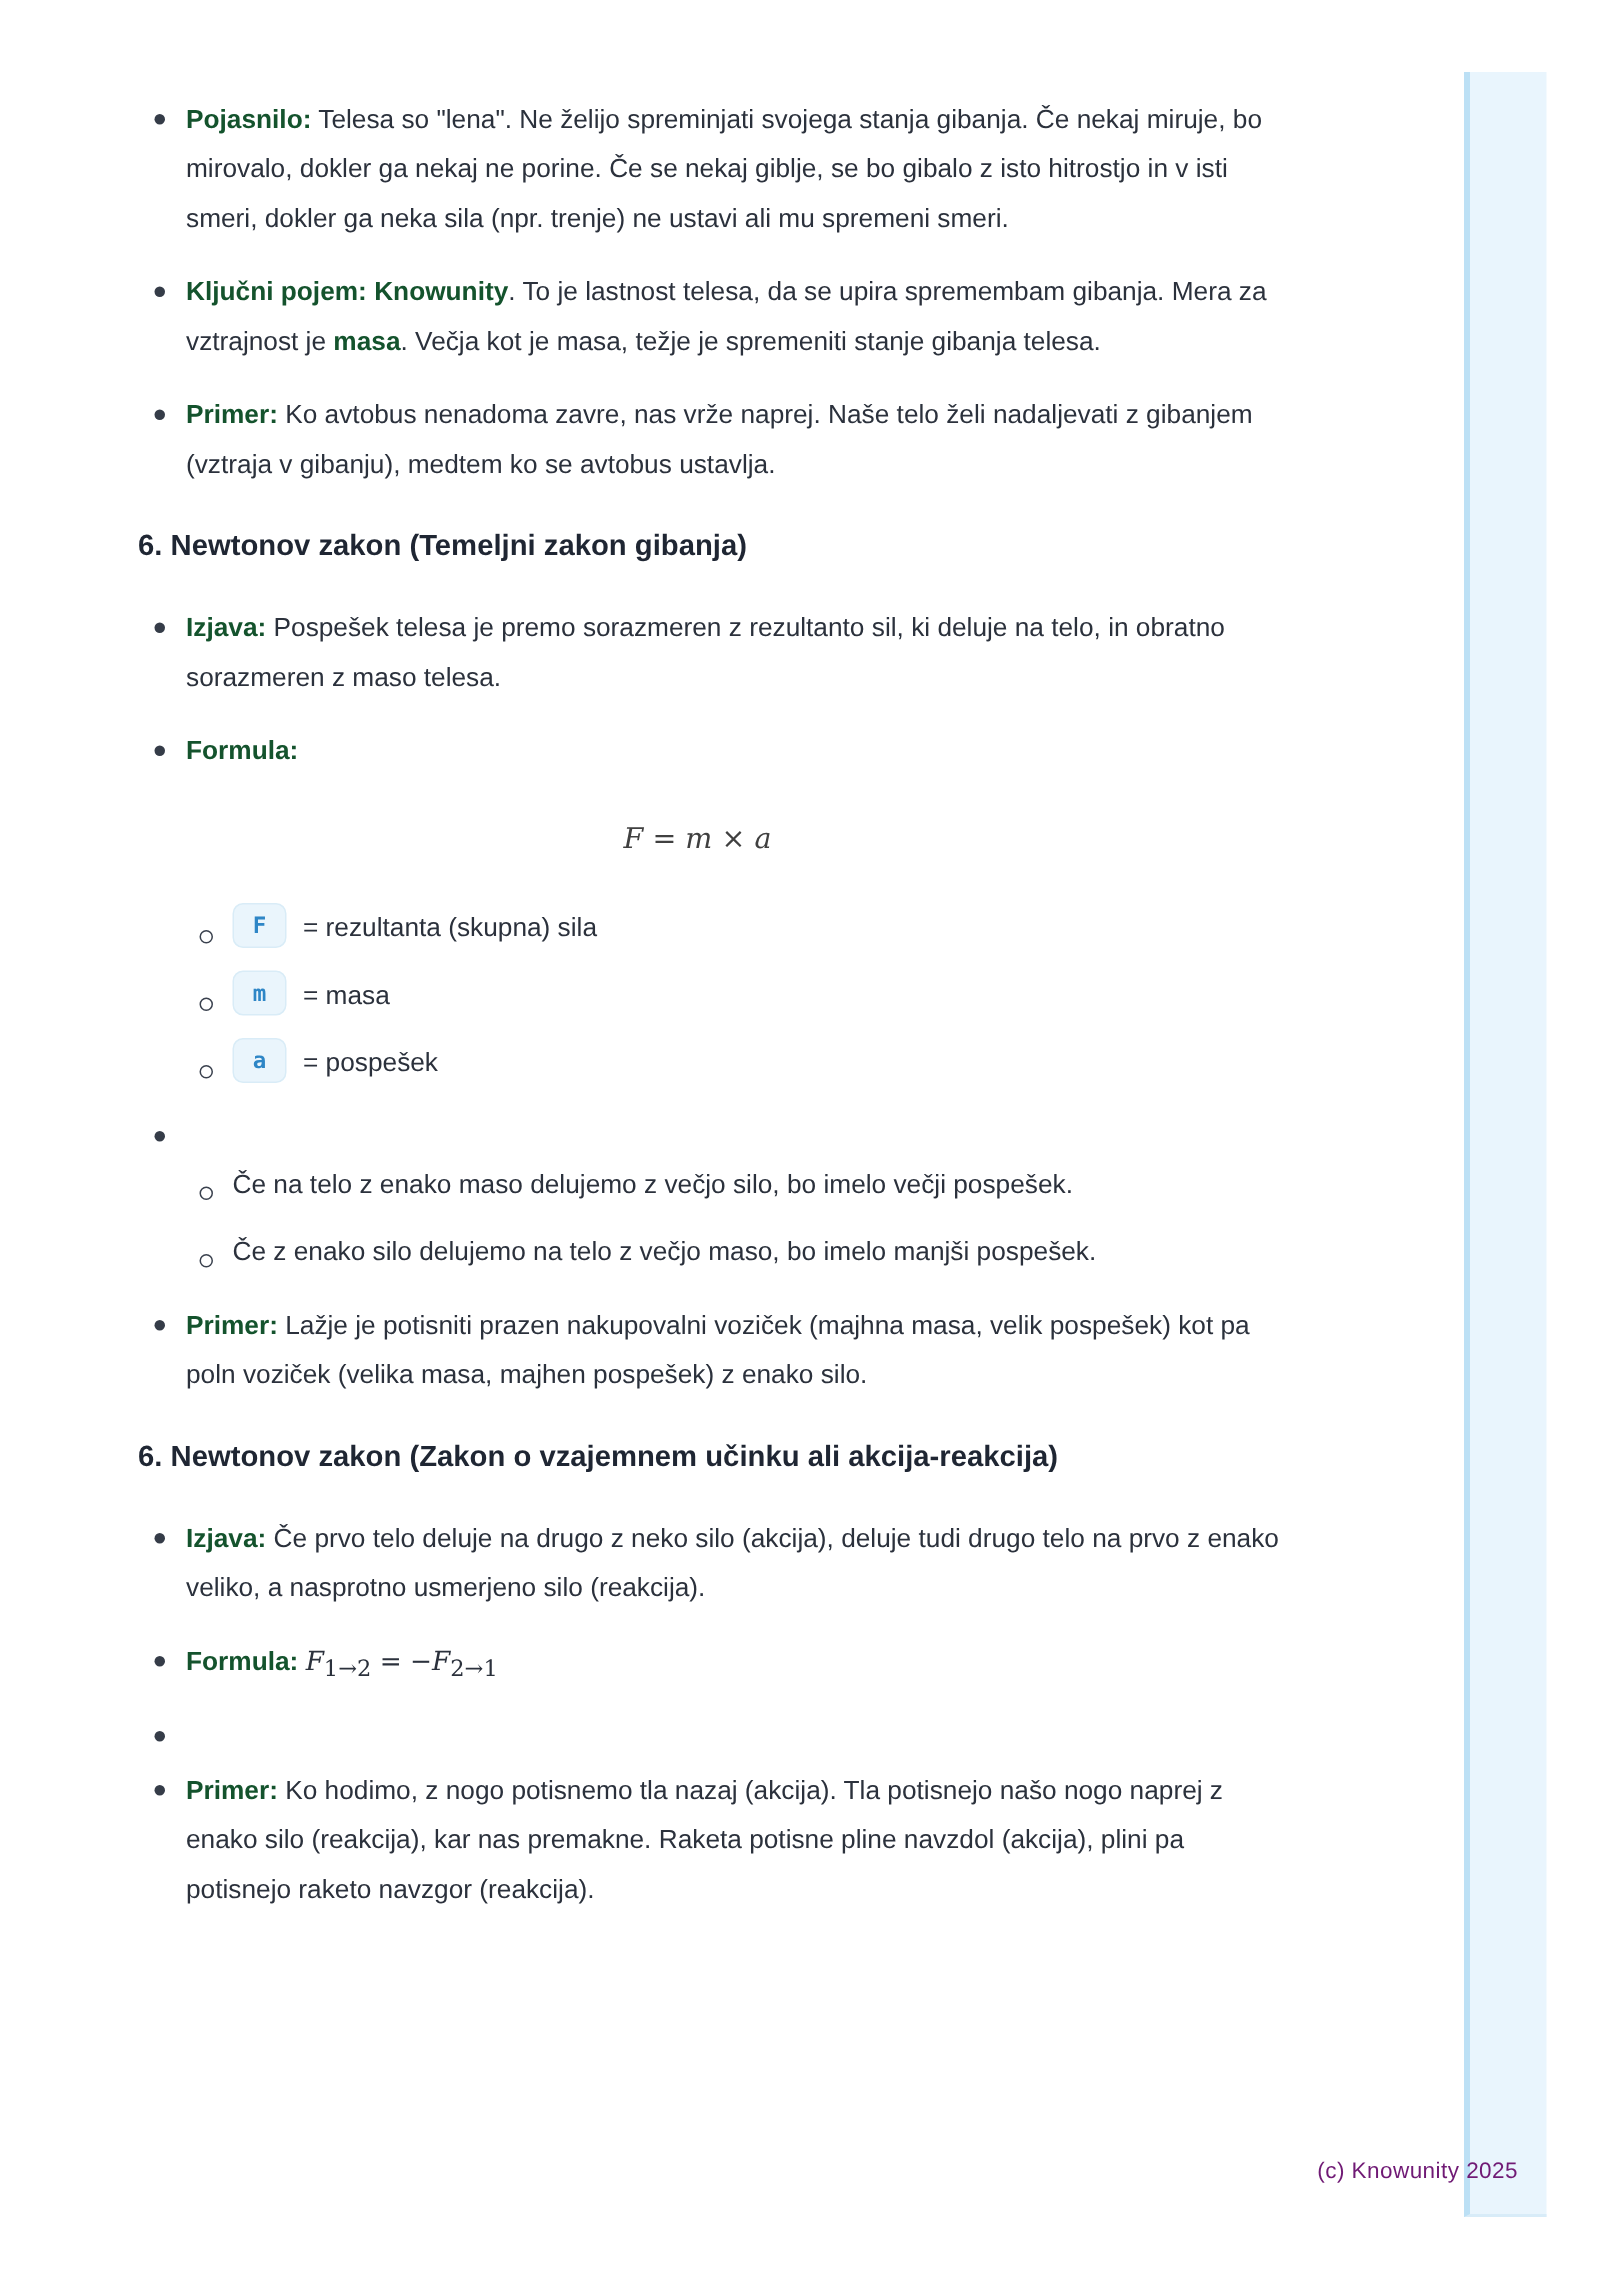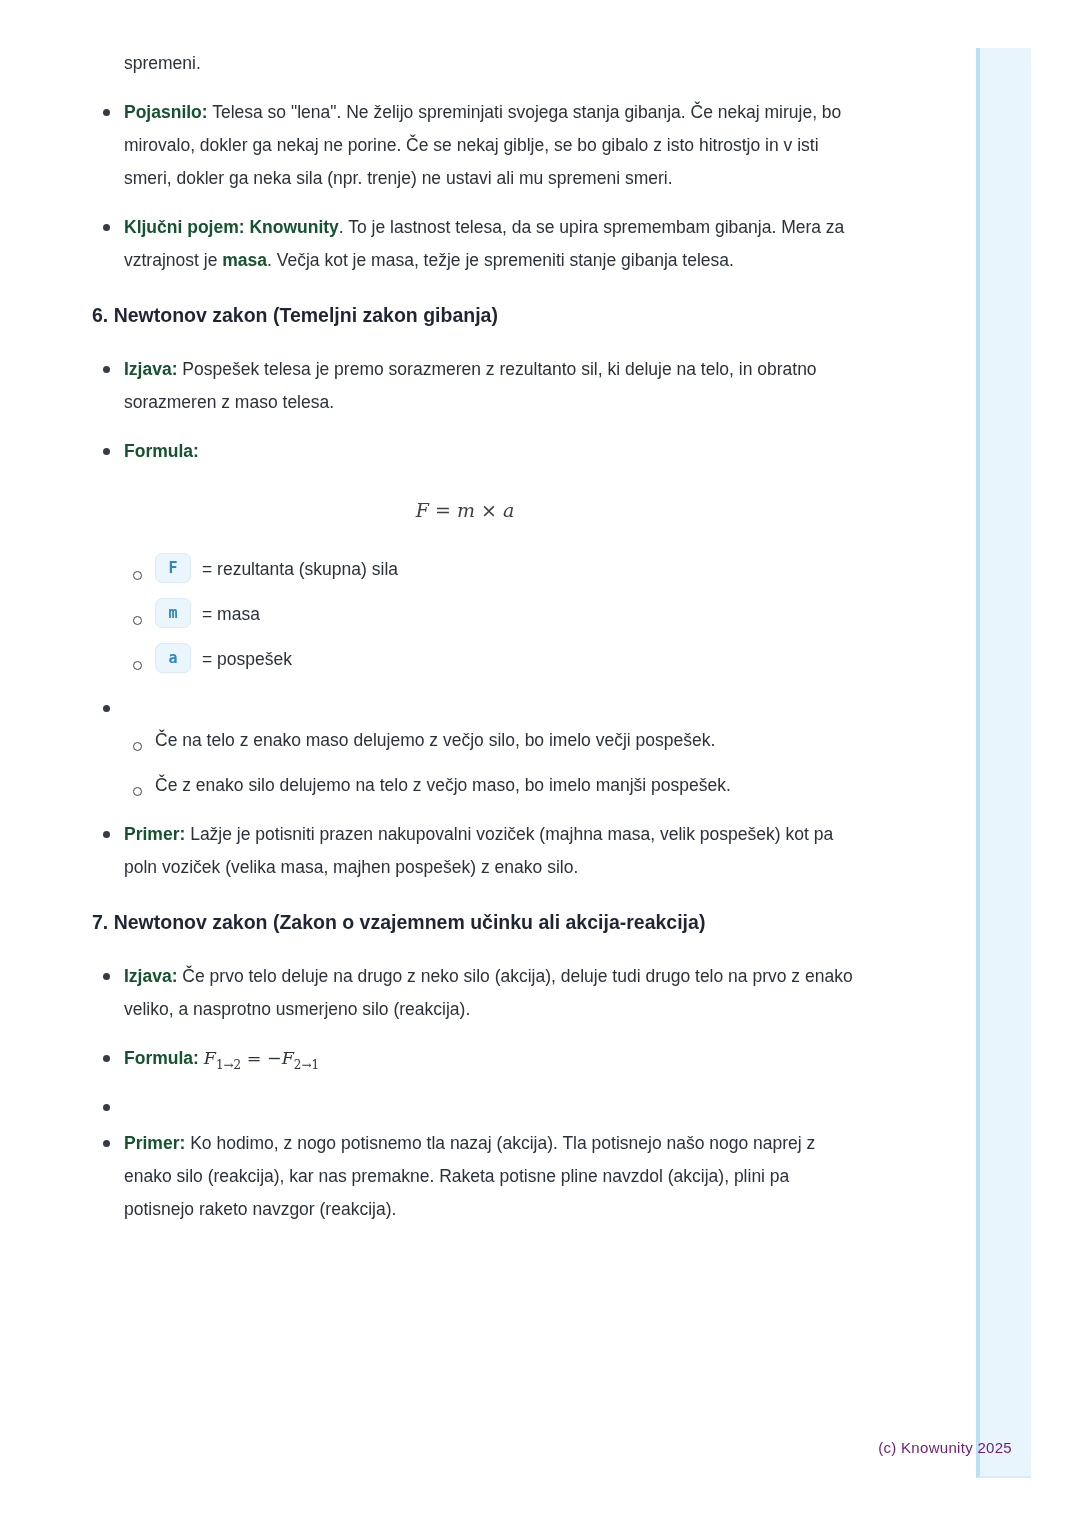--- a/index.html
+++ b/index.html
@@ -14,48 +14,51 @@
   .li .marker{flex:0 0 7px;width:7px;height:7px;border-radius:50%;background:#353c48;margin-top:13px;}
   .li .litext{margin-left:14px;font-size:17.5px;line-height:33px;max-width:738px;color:#2b313c;}
   .li2{margin:12px 0 0 133px;display:flex;align-items:center;}
   .li2 .marker{flex:0 0 9px;width:9px;height:9px;border-radius:50%;border:1.8px solid #3a414e;background:transparent;margin-top:11px;box-sizing:border-box;}
   .li2 .litext{margin-left:13px;font-size:17.5px;line-height:33px;max-width:690px;color:#2b313c;}
   b{font-weight:bold;color:#14532d;}
   .h3{margin:24px 0 24px 92px;font-size:19.5px;line-height:28px;font-weight:bold;color:#1f2633;}
   .formula{margin:31px 0 31px 92px;width:746px;text-align:center;font-size:19px;color:#404040;}
   .math{font-family:"DejaVu Serif", serif;font-style:italic;}
   .serif{font-family:"DejaVu Serif", serif;font-style:normal;}
-  sub.msub{font-family:"DejaVu Serif", serif;font-style:normal;font-size:12px;line-height:0;}
+  sub.msub{font-family:"DejaVu Serif", serif;font-style:normal;font-size:15px;line-height:0;}
   .badge{
     display:inline-block;min-width:36px;height:30px;padding:0 7px;box-sizing:border-box;
     background:#eaf5fc;border:1px solid #d9ecf7;border-radius:7px;
     font-family:"DejaVu Sans Mono", monospace;font-weight:bold;font-size:15px;line-height:28px;
     color:#2e86c6;text-align:center;margin-right:11px;vertical-align:middle;position:relative;top:-2px;
   }
   .rightbar{
     position:absolute;left:976px;top:48px;width:55px;height:1430px;
     background:#e9f5fd;border-left:4px solid #bce0f5;border-bottom:2px solid #d8ecf8;box-sizing:border-box;
   }
   .watermark{
     position:absolute;top:1438px;right:68px;z-index:2;
     font-size:15px;line-height:20px;color:#701a75;letter-spacing:0.3px;
   }
 </style>
 </head>
 <body>
 
 <div class="blocks">
-    <div class="cont"><span>spremeni.</span></div>
     <div class="li">
       <span class="marker"></span>
       <div class="litext"><b>Pojasnilo:</b><span> Telesa so "lena". Ne želijo spreminjati svojega stanja gibanja. Če nekaj miruje, bo mirovalo, dokler ga nekaj ne porine. Če se nekaj giblje, se bo gibalo z isto hitrostjo in v isti smeri, dokler ga neka sila (npr. trenje) ne ustavi ali mu spremeni smeri.</span></div>
     </div>
     <div class="li">
       <span class="marker"></span>
       <div class="litext"><b>Ključni pojem: Knowunity</b><span>. To je lastnost telesa, da se upira spremembam gibanja. Mera za vztrajnost je </span><b>masa</b><span>. Večja kot je masa, težje je spremeniti stanje gibanja telesa.</span></div>
+    </div>
+    <div class="li">
+      <span class="marker"></span>
+      <div class="litext"><b>Primer:</b><span> Ko avtobus nenadoma zavre, nas vrže naprej. Naše telo želi nadaljevati z gibanjem (vztraja v gibanju), medtem ko se avtobus ustavlja.</span></div>
     </div>
     <div class="h3">6. Newtonov zakon (Temeljni zakon gibanja)</div>
     <div class="li">
       <span class="marker"></span>
       <div class="litext"><b>Izjava:</b><span> Pospešek telesa je premo sorazmeren z rezultanto sil, ki deluje na telo, in obratno sorazmeren z maso telesa.</span></div>
     </div>
     <div class="li">
       <span class="marker"></span>
       <div class="litext"><b>Formula:</b></div>
     </div>
@@ -80,21 +83,21 @@
       <div class="litext"><span>Če na telo z enako maso delujemo z večjo silo, bo imelo večji pospešek.</span></div>
     </div>
     <div class="li2">
       <span class="marker"></span>
       <div class="litext"><span>Če z enako silo delujemo na telo z večjo maso, bo imelo manjši pospešek.</span></div>
     </div>
     <div class="li">
       <span class="marker"></span>
       <div class="litext"><b>Primer:</b><span> Lažje je potisniti prazen nakupovalni voziček (majhna masa, velik pospešek) kot pa poln voziček (velika masa, majhen pospešek) z enako silo.</span></div>
     </div>
-    <div class="h3">7. Newtonov zakon (Zakon o vzajemnem učinku ali akcija-reakcija)</div>
+    <div class="h3">6. Newtonov zakon (Zakon o vzajemnem učinku ali akcija-reakcija)</div>
     <div class="li">
       <span class="marker"></span>
       <div class="litext"><b>Izjava:</b><span> Če prvo telo deluje na drugo z neko silo (akcija), deluje tudi drugo telo na prvo z enako veliko, a nasprotno usmerjeno silo (reakcija).</span></div>
     </div>
     <div class="li">
       <span class="marker"></span>
       <div class="litext"><b>Formula:</b><span> </span><span class="math">F</span><sub class="msub">1→2</sub><span class="serif"> = −</span><span class="math">F</span><sub class="msub">2→1</sub></div>
     </div>
     <div class="li">
       <span class="marker"></span>

